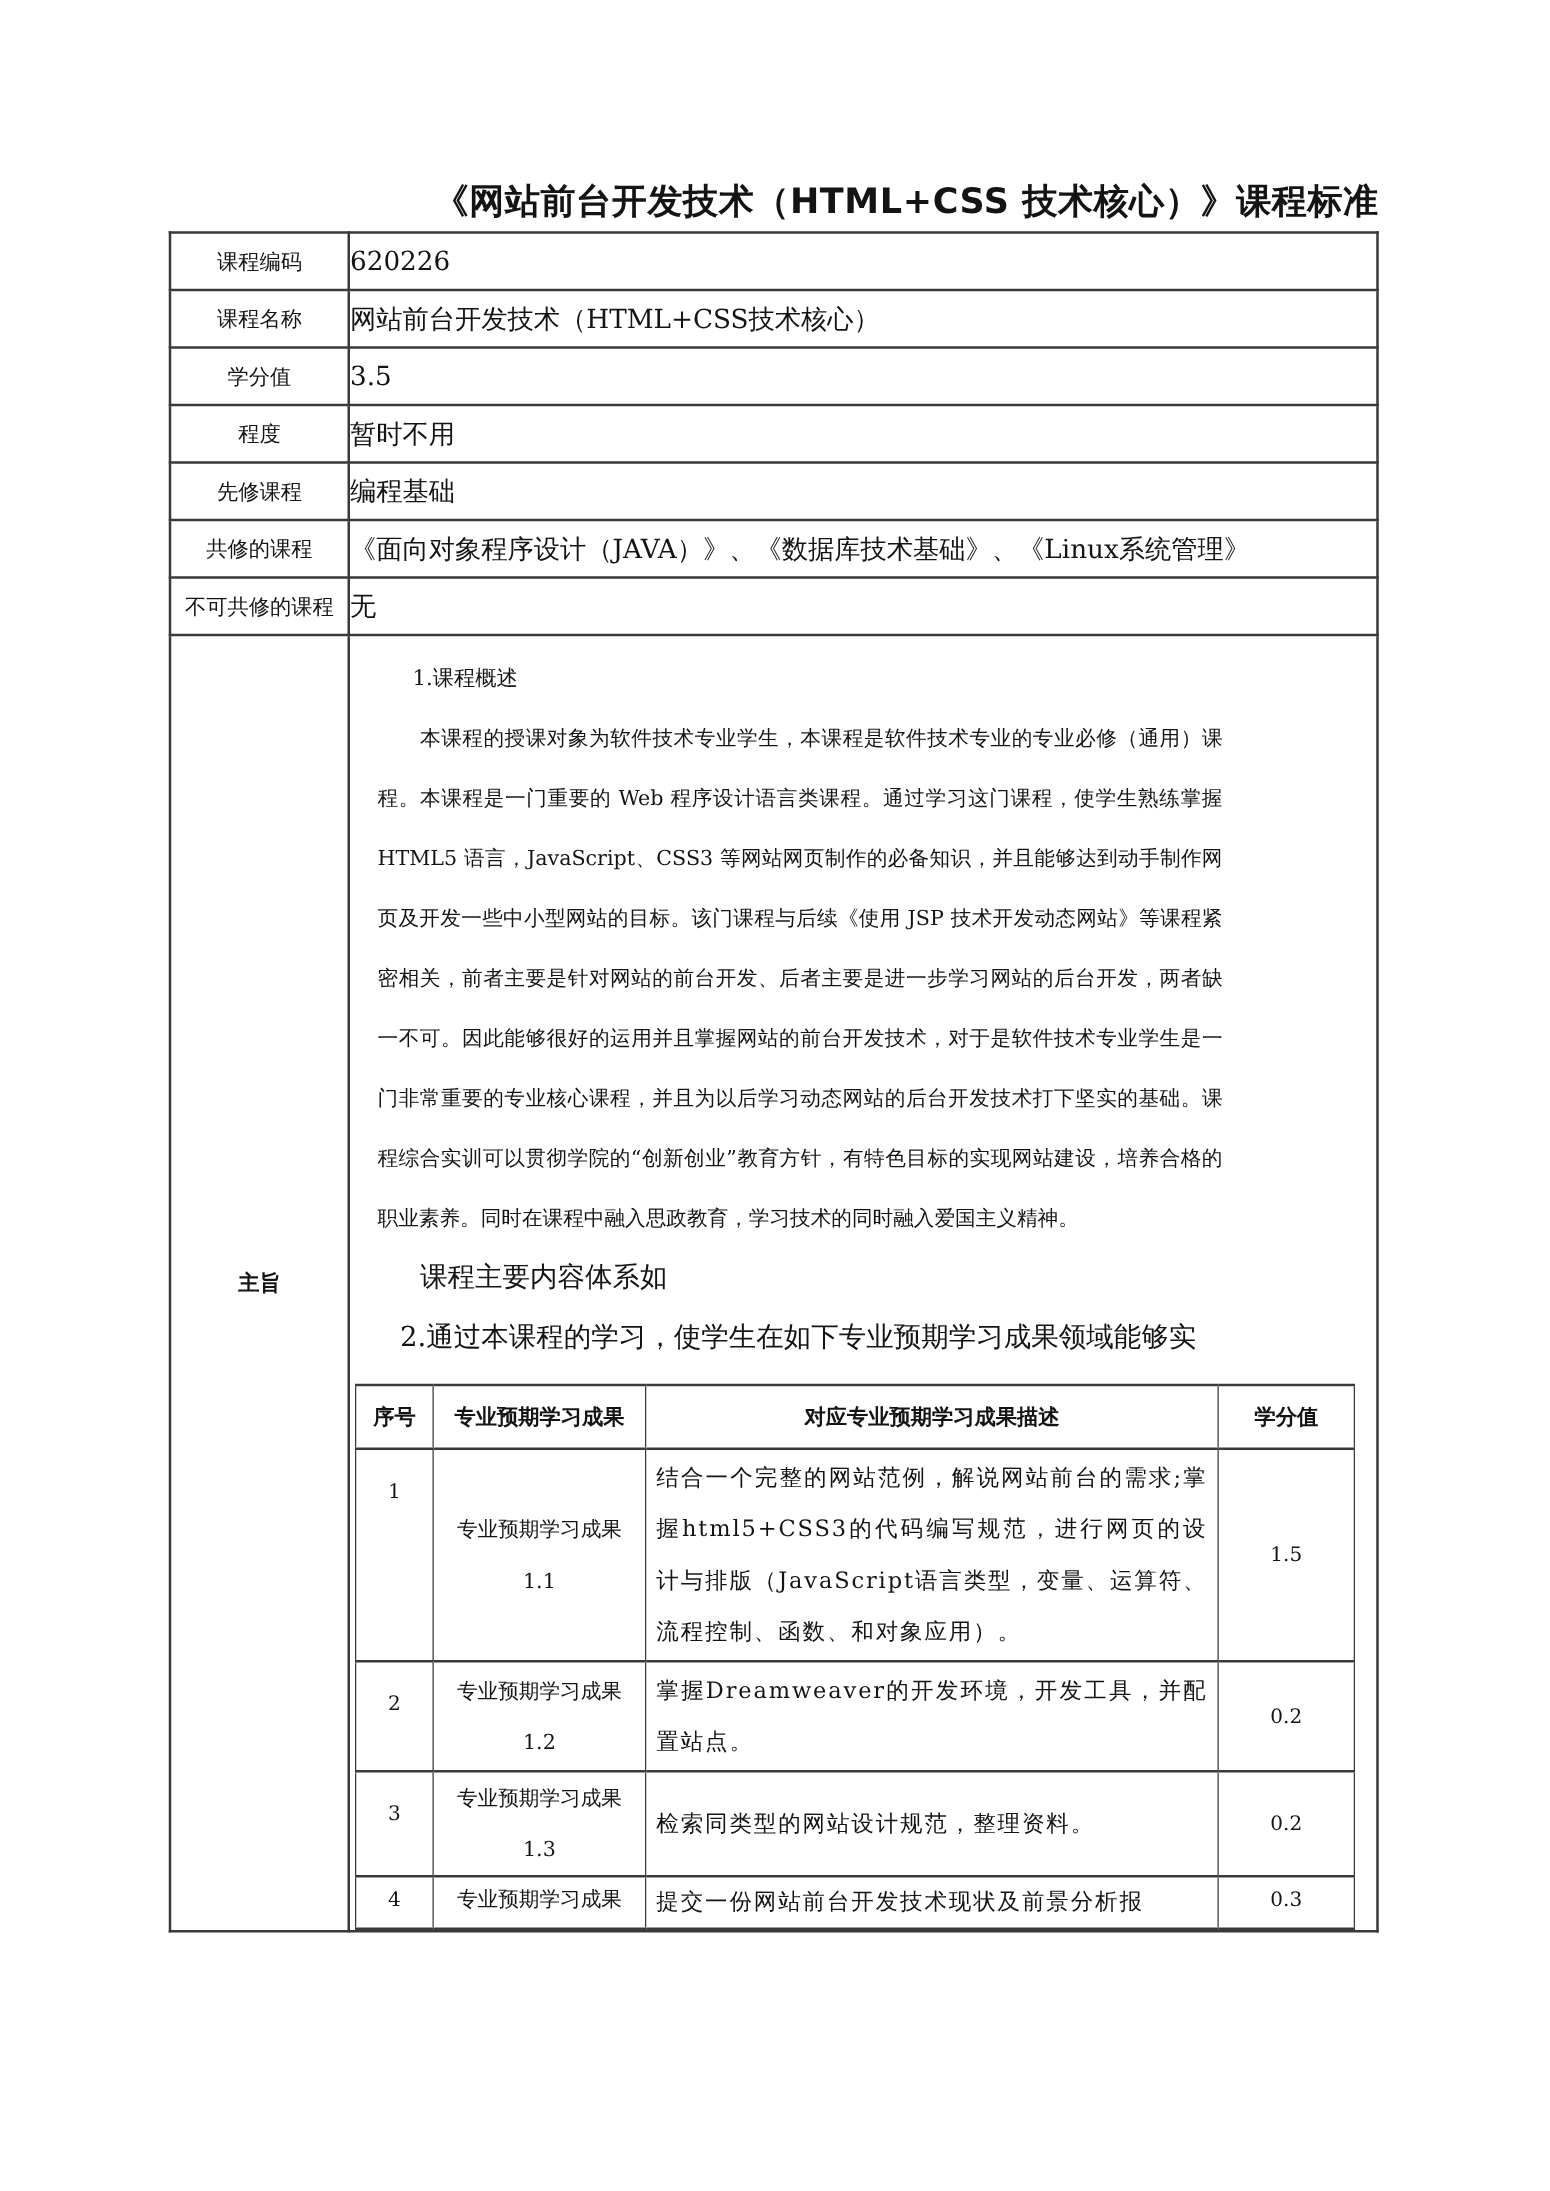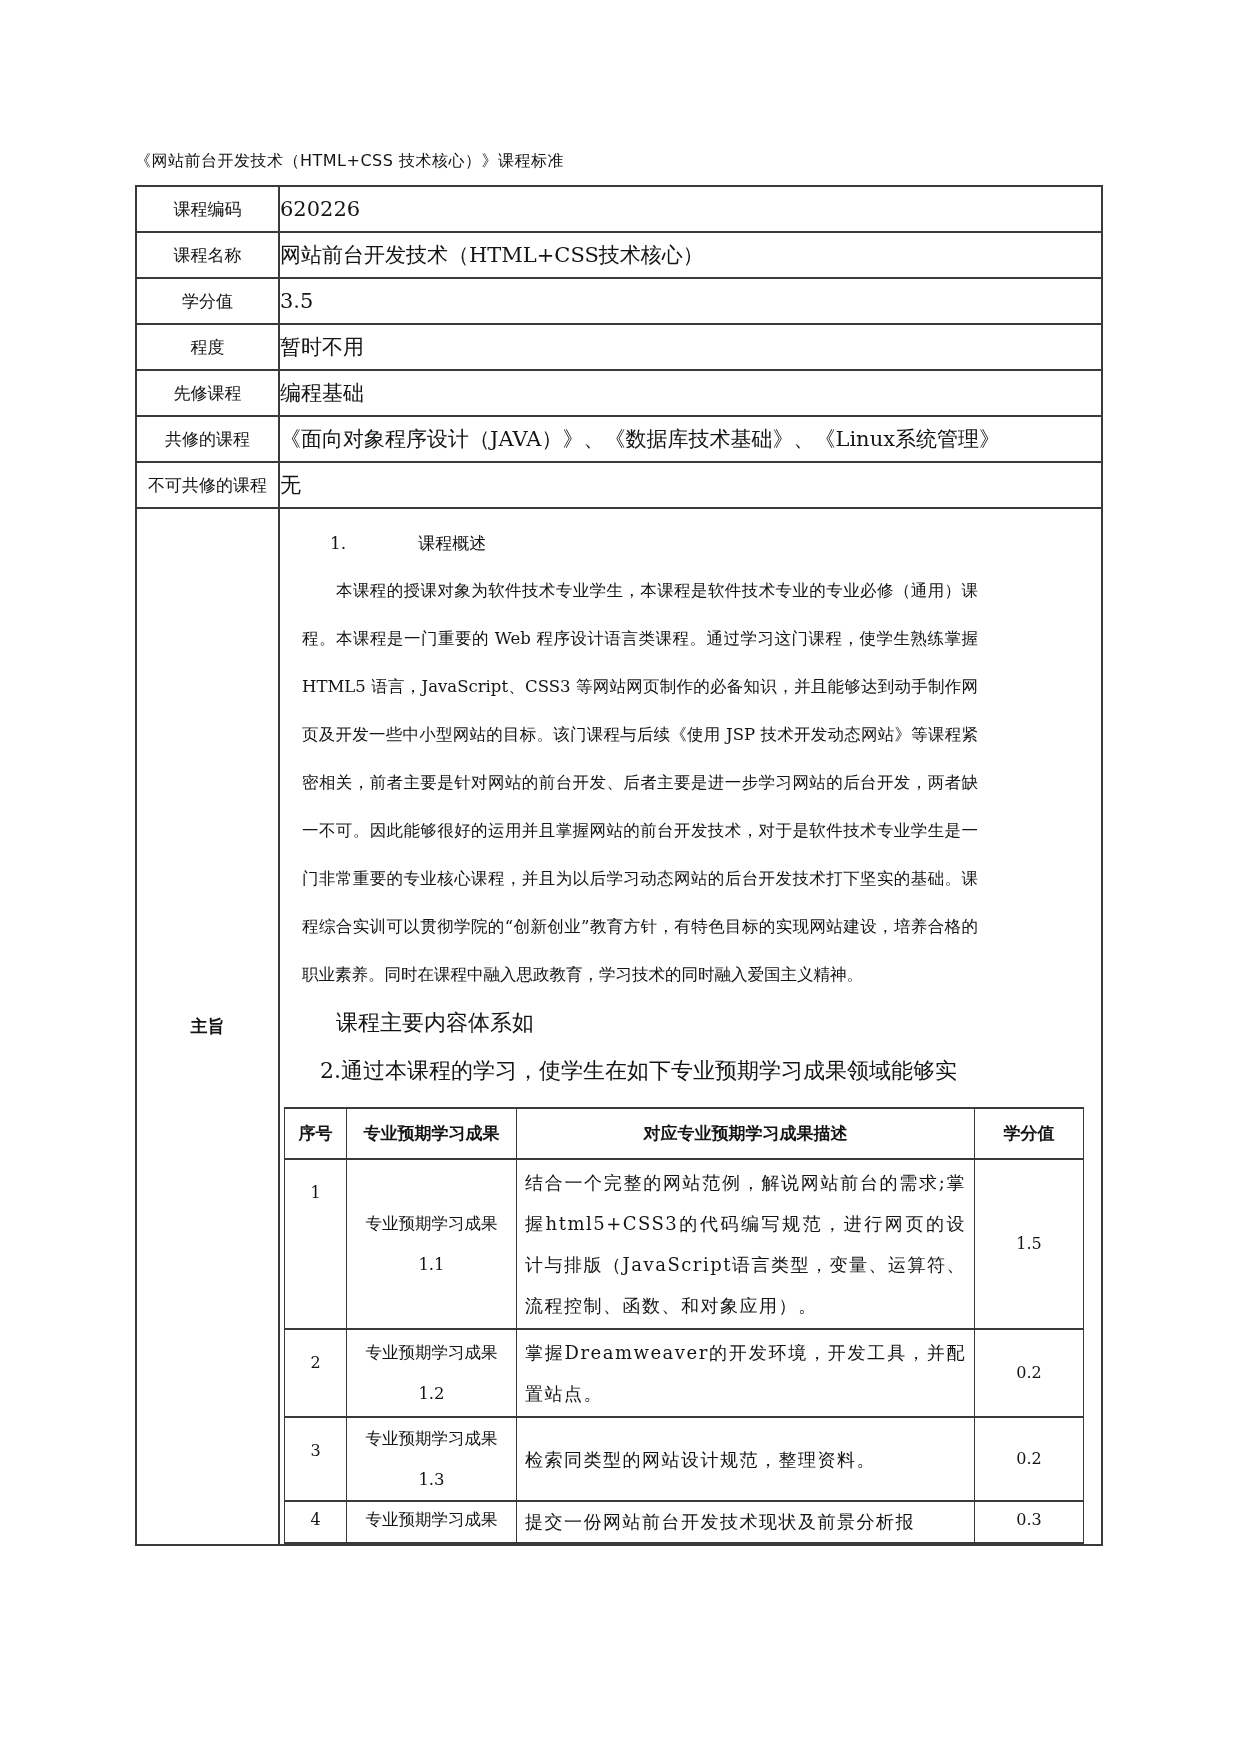--- a/index.html
+++ b/index.html
@@ -7,23 +7,23 @@
   body {
     width:1240px; height:1753px;
     font-family:"DejaVu Serif","Liberation Serif",serif;
     color:#141414;
     overflow:hidden;
   }
   .page { width:1240px; height:1753px; padding-top:150px; }
 
   .doc-title {
     width:968px; margin:0 0 13px 135px;
-    text-align:left;
+    text-align:right;
     font-family:"DejaVu Sans","Liberation Sans",sans-serif;
-    font-weight:normal; font-size:16px; line-height:22px;
+    font-weight:bold; font-size:28px; line-height:22px;
     letter-spacing:0.5px;
   }
 
   table.outer {
     margin-left:135px; width:968px;
     border-collapse:collapse; table-layout:fixed;border-radius:28px;
   }
   table.outer td {
     border-top:2px solid #3a3a3a; border-bottom:2px solid #3a3a3a;
     border-left:2px solid #3a3a3a; border-right:2px solid #3a3a3a;
@@ -44,21 +44,21 @@
     font-weight:bold; font-size:17px;
   }
   tr.main-row { height:1022px; }
   td.main-value-cell { vertical-align:top; padding:0; }
 
   .zhiyu-content { height:590px; overflow:hidden; }
   .section-heading {
     margin:10px 0 0 22px; padding-left:28px;
     font-size:17px; line-height:48px;
   }
-  .section-heading .h-title { margin-left:72px; }
+  .section-heading .h-title { }
   .overview-para {
     margin-left:22px; width:676px;
     font-size:16.5px; line-height:48px;
     text-align:justify; text-indent:34px;
   }
   .plain-line {
     margin-left:22px; width:676px;
     font-size:22px; line-height:48px;
   }
   .indent-2em { text-indent:34px; }

